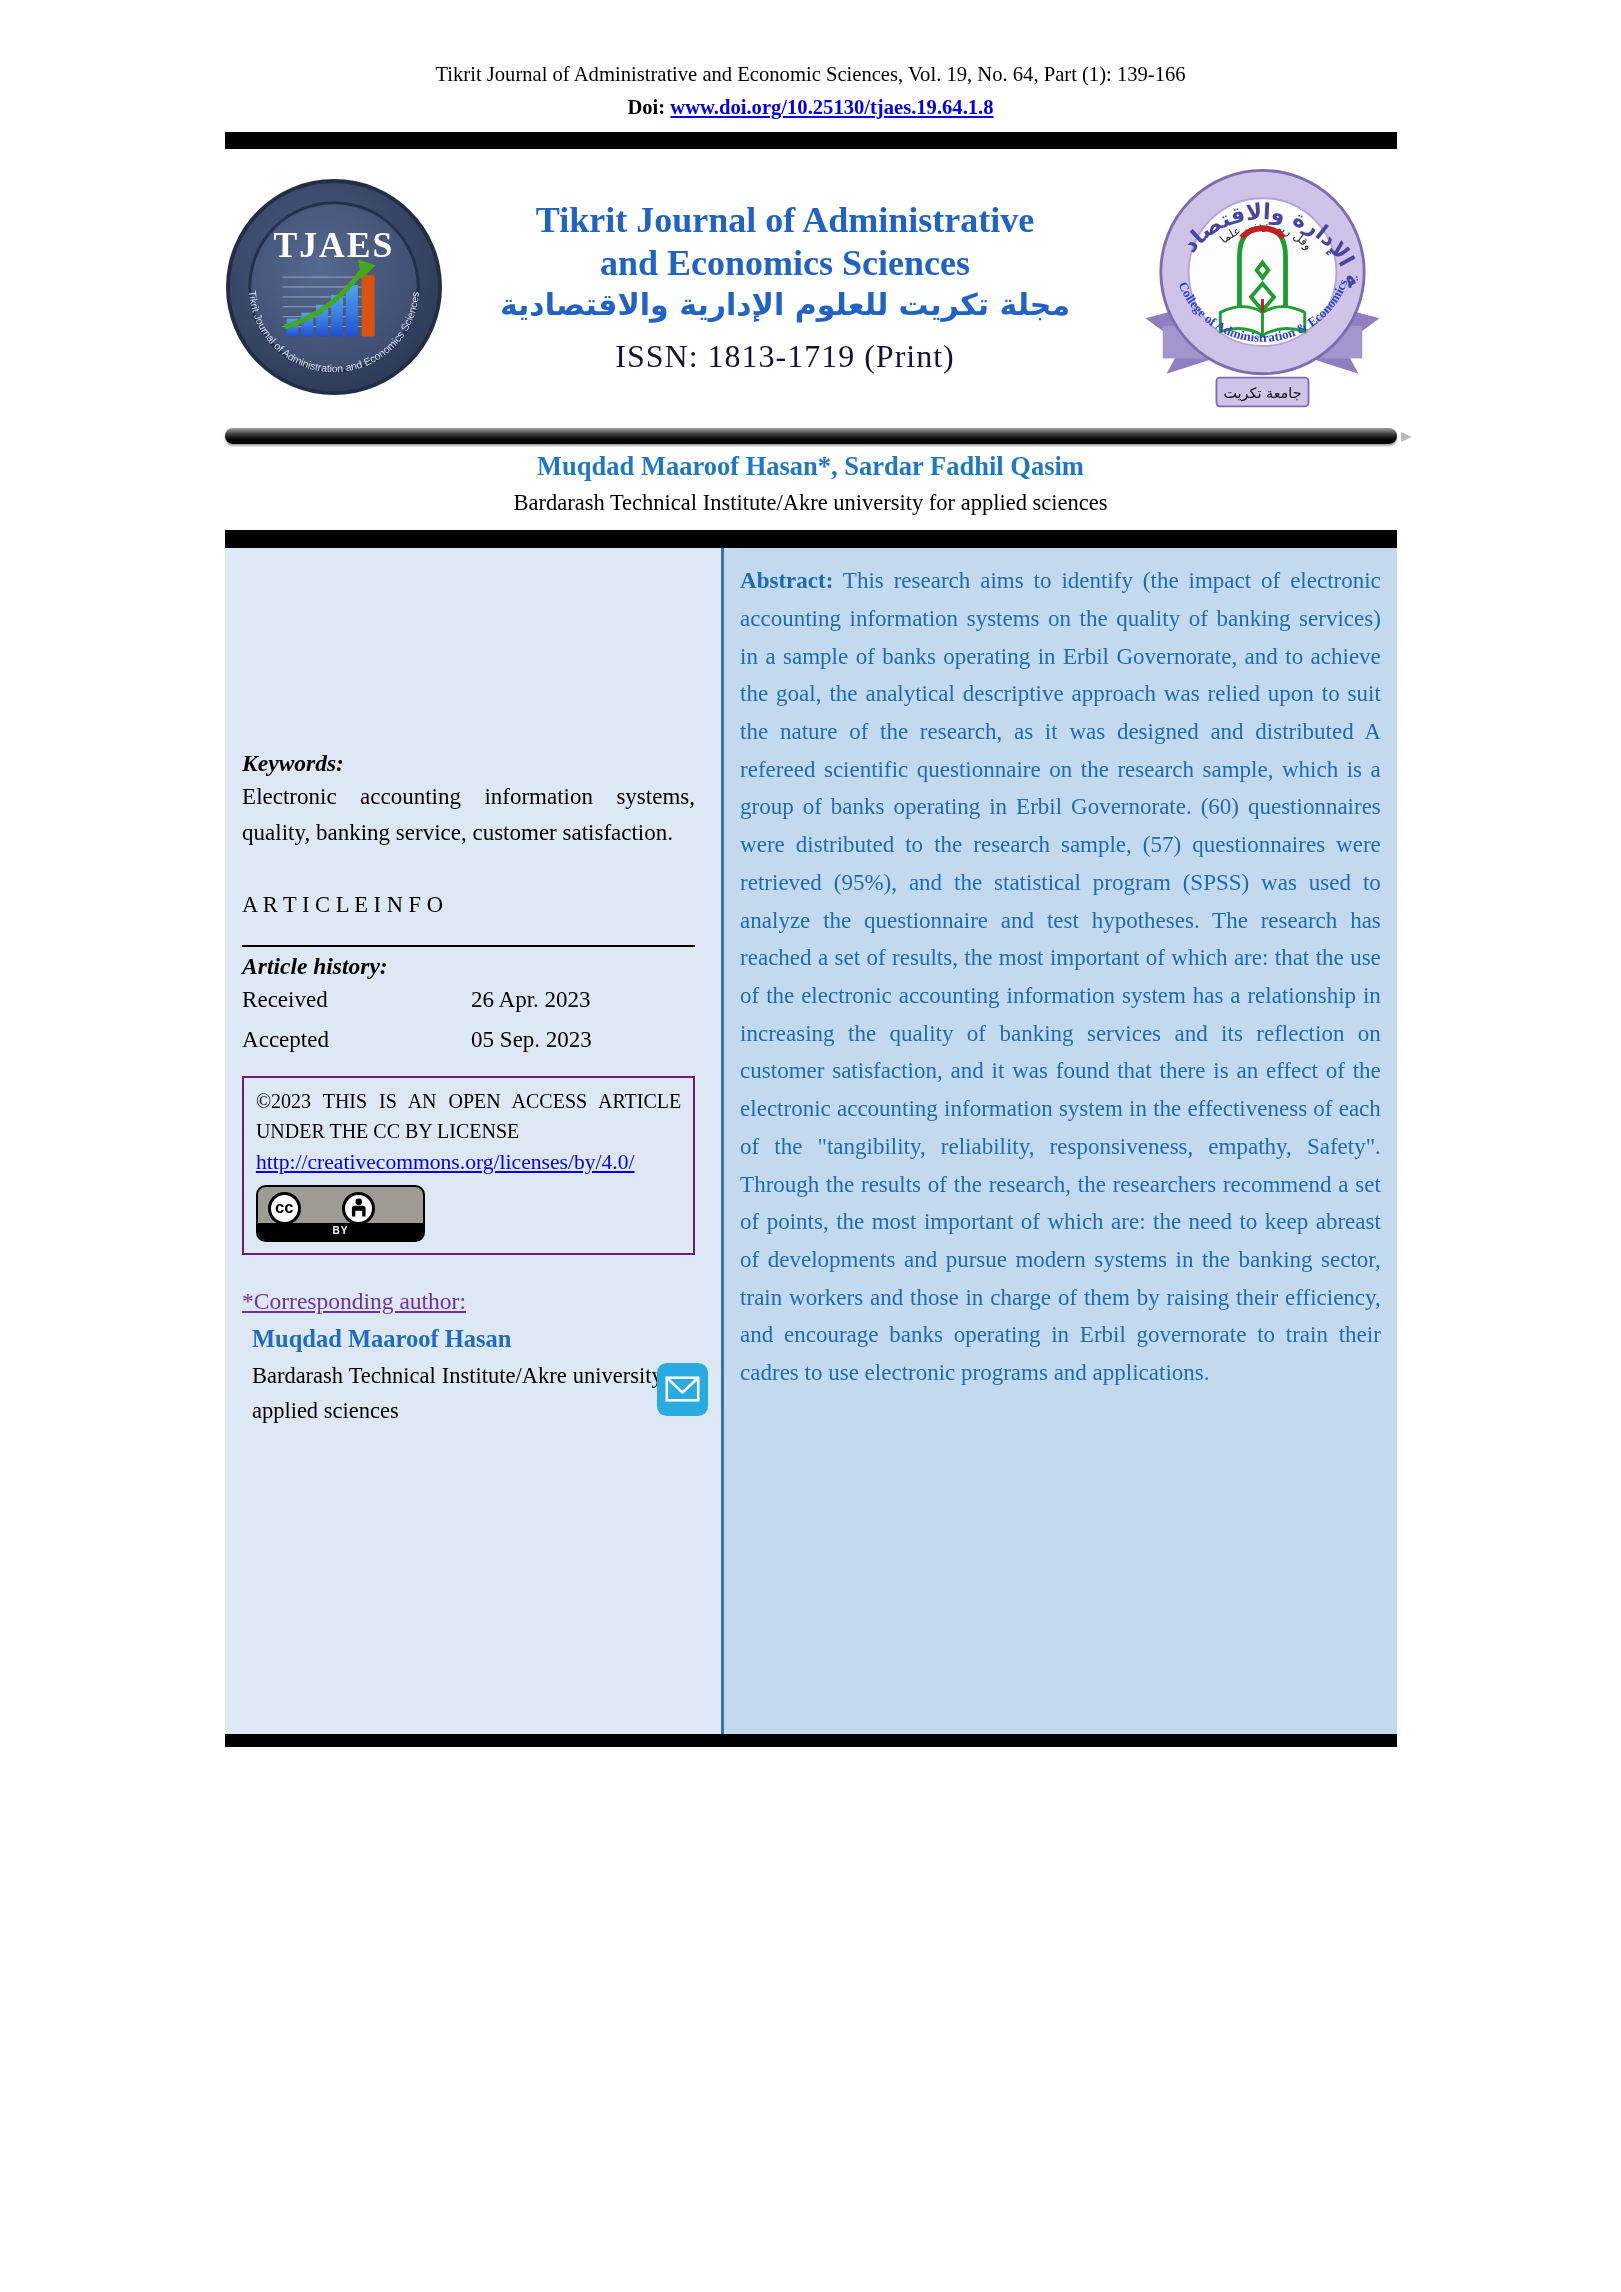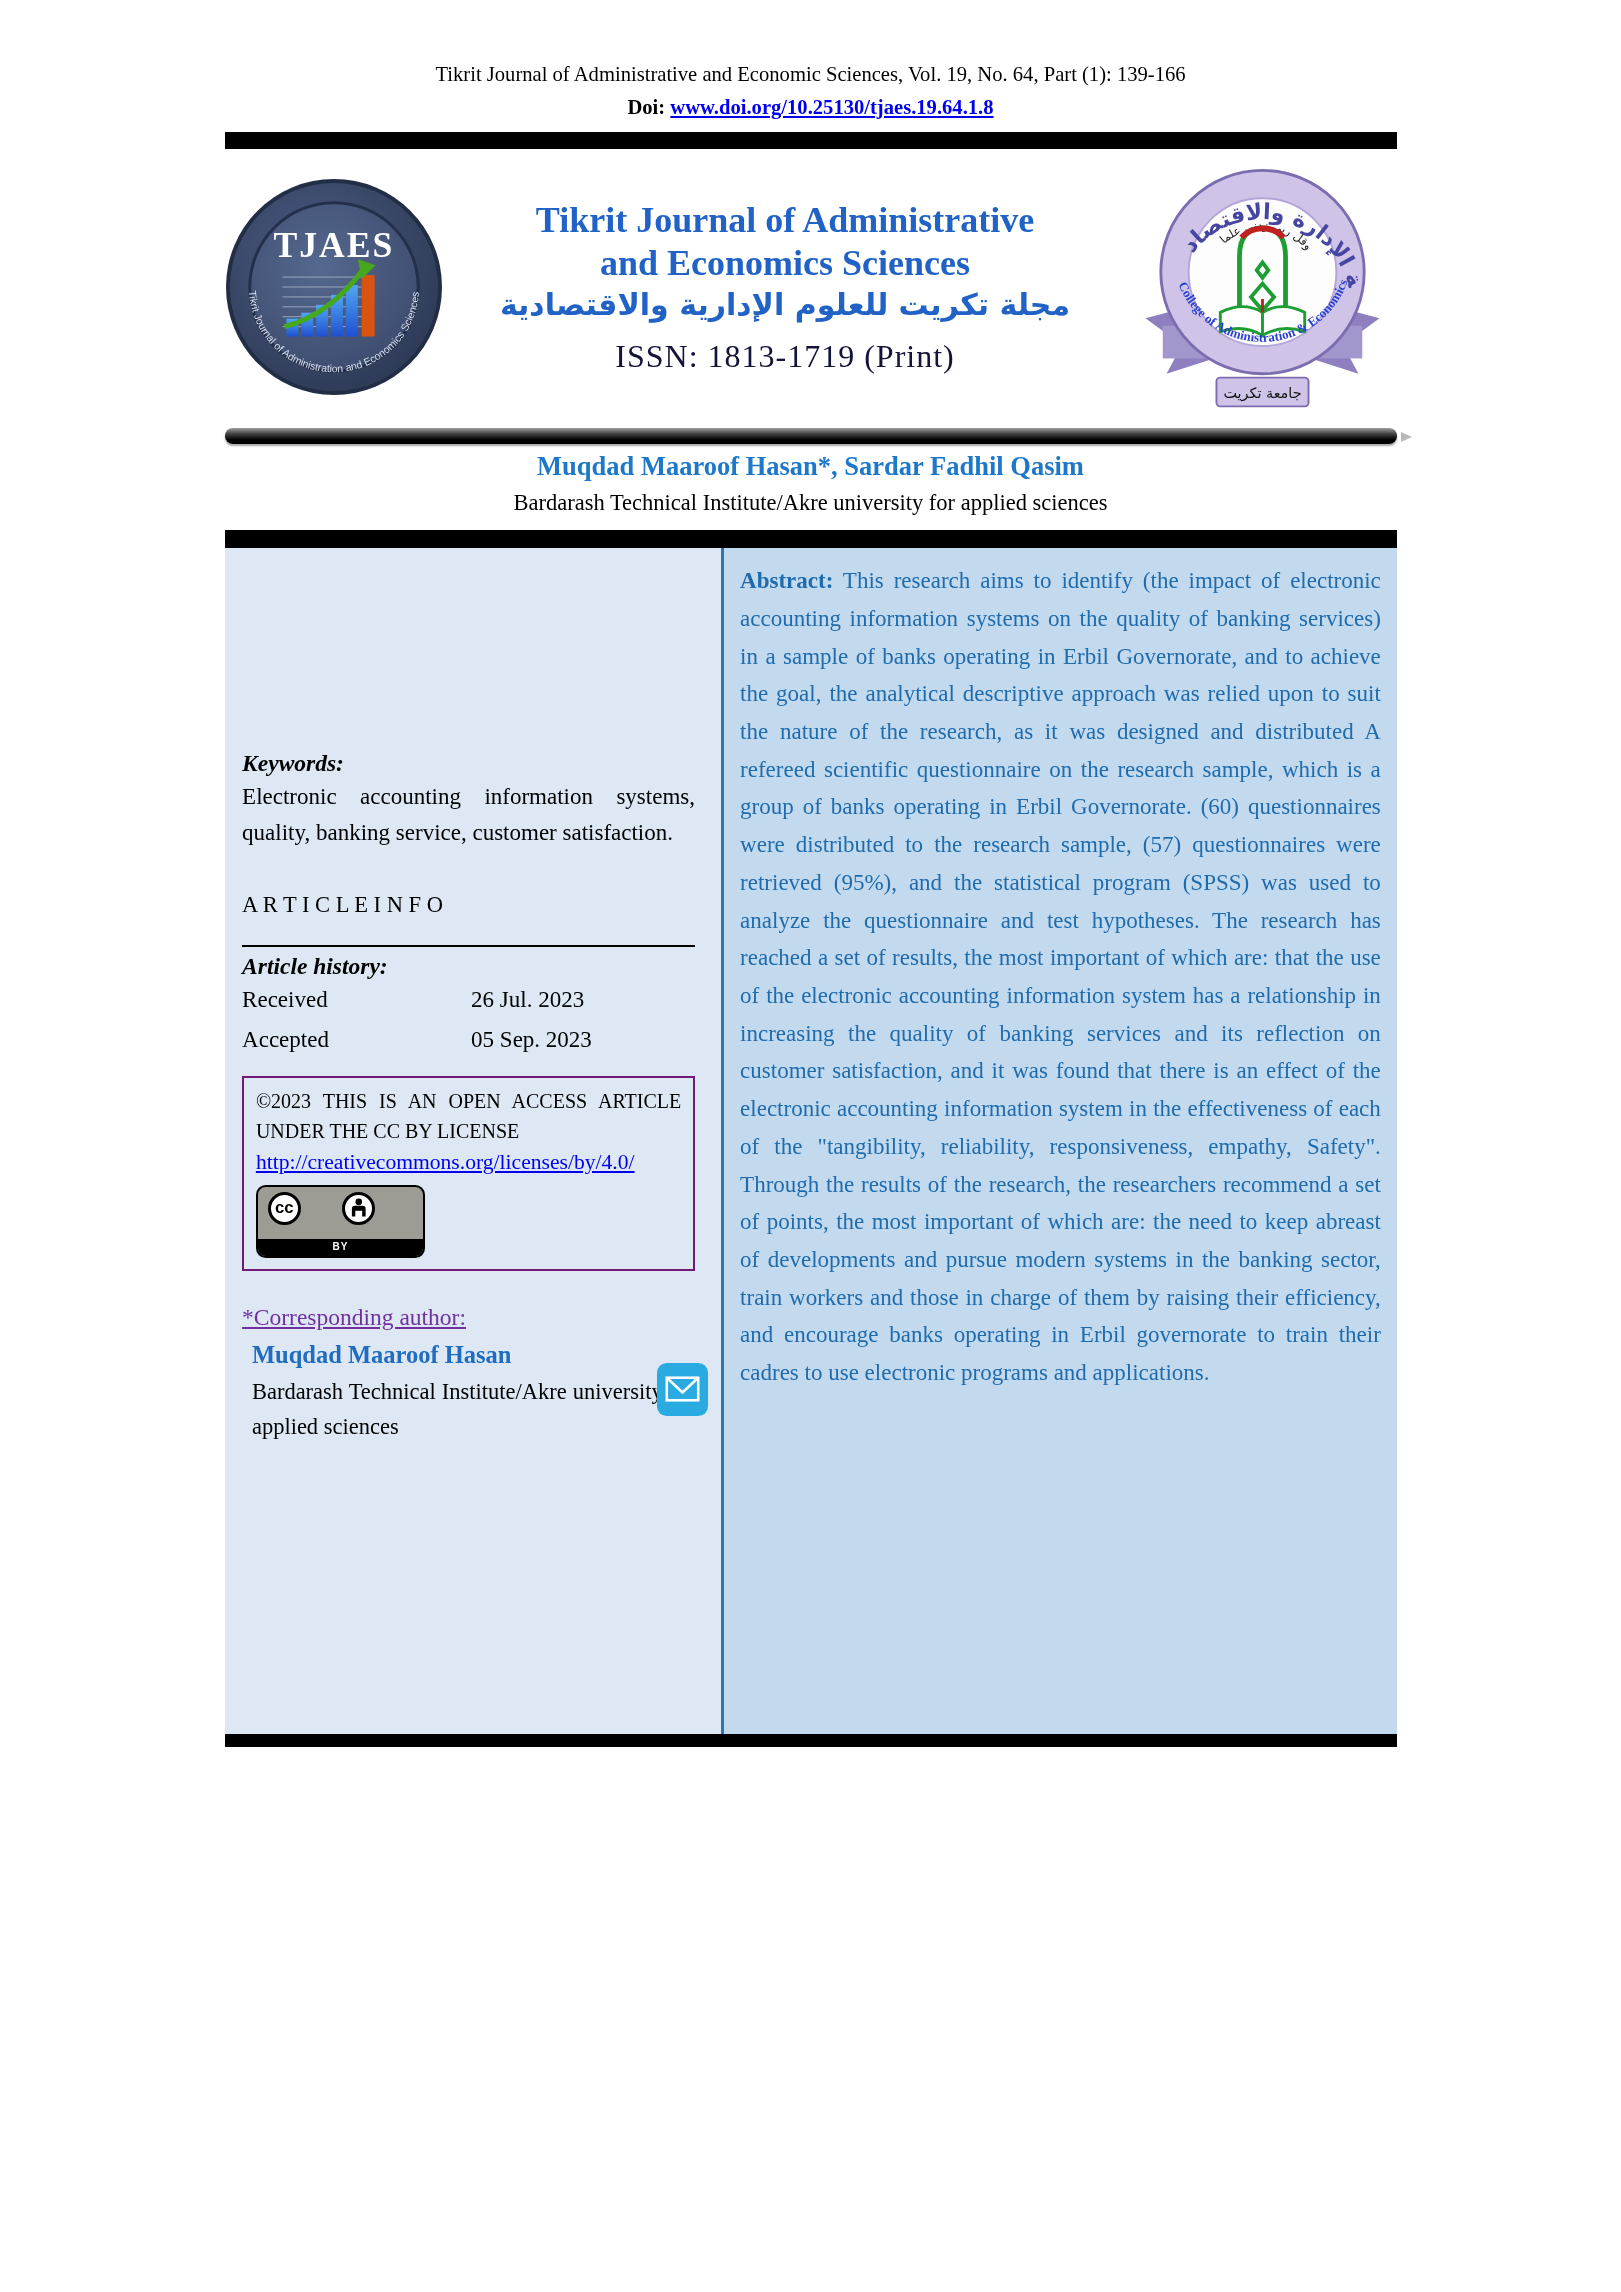--- a/index.html
+++ b/index.html
@@ -45,21 +45,21 @@
   .art-info { margin-top:41px; font-size:22.5px; }
 
   .hist-rule { margin-top:27.4px; border-top:2.9px solid #000; }
   .hist-label { font-size:23.5px; font-weight:bold; font-style:italic; margin-top:5.9px; }
   .hist-row { display:flex; font-size:23px; line-height:1.75; }
   .hist-row .lbl { width:229px; }
 
   .license-box { margin-top:15.7px; border:2px solid #701a75; padding:7.8px 11.8px 11.8px 11.8px; }
   .lic-text { font-size:20px; text-align:justify; line-height:1.5; }
   .lic-link { display:block; font-size:21.6px; color:#0000ee; text-decoration:underline; margin-top:3.9px; }
-  .cc-badge { margin-top:9.8px; width:169px; height:73px; background:#9c9c94; border:2.9px solid #000;
+  .cc-badge { margin-top:9.8px; width:169px; height:57px; background:#9c9c94; border:2.9px solid #000;
     border-radius:9.8px; position:relative; box-sizing:border-box; overflow:hidden; }
   .cc-strip { position:absolute; left:0; right:0; bottom:0; height:16.7px; background:#000;
     color:#fff; font-family:"Liberation Sans",sans-serif; font-size:10px; font-weight:bold;
     text-align:center; line-height:16.7px; letter-spacing:1px; }
   .cc-circ { position:absolute; top:4.9px; width:33px; height:33px; border:3.9px solid #000; border-radius:50%;
     background:#fff; text-align:center; box-sizing:border-box; z-index:2; }
   .cc-circ.cc { left:9.8px; font-family:"Liberation Sans",sans-serif; font-weight:bold; font-size:16.7px; line-height:25.5px; }
   .cc-circ.person { left:84px; }
 
   .corr { margin-top:33px; }
@@ -189,21 +189,21 @@
         <div class="kw-label">Keywords:</div>
         <div class="kw-text">Electronic accounting information systems, quality, banking service, customer satisfaction.</div>
 
         <div class="art-info">A R T I C L E   I N F O</div>
 
         <div class="hist-rule"></div>
         <div class="hist-label">Article history:</div>
 
         <div class="hist-row">
           <span class="lbl">Received</span>
-          <span>26 Jul.  2023</span>
+          <span>26 Apr.  2023</span>
         </div>
         <div class="hist-row">
           <span class="lbl">Accepted</span>
           <span>05 Sep. 2023</span>
         </div>
 
         <div class="license-box">
           <div class="lic-text">©2023 THIS IS AN OPEN ACCESS ARTICLE UNDER THE CC BY LICENSE</div>
           <a href="#" class="lic-link">http://creativecommons.org/licenses/by/4.0/</a>
           <div class="cc-badge">

